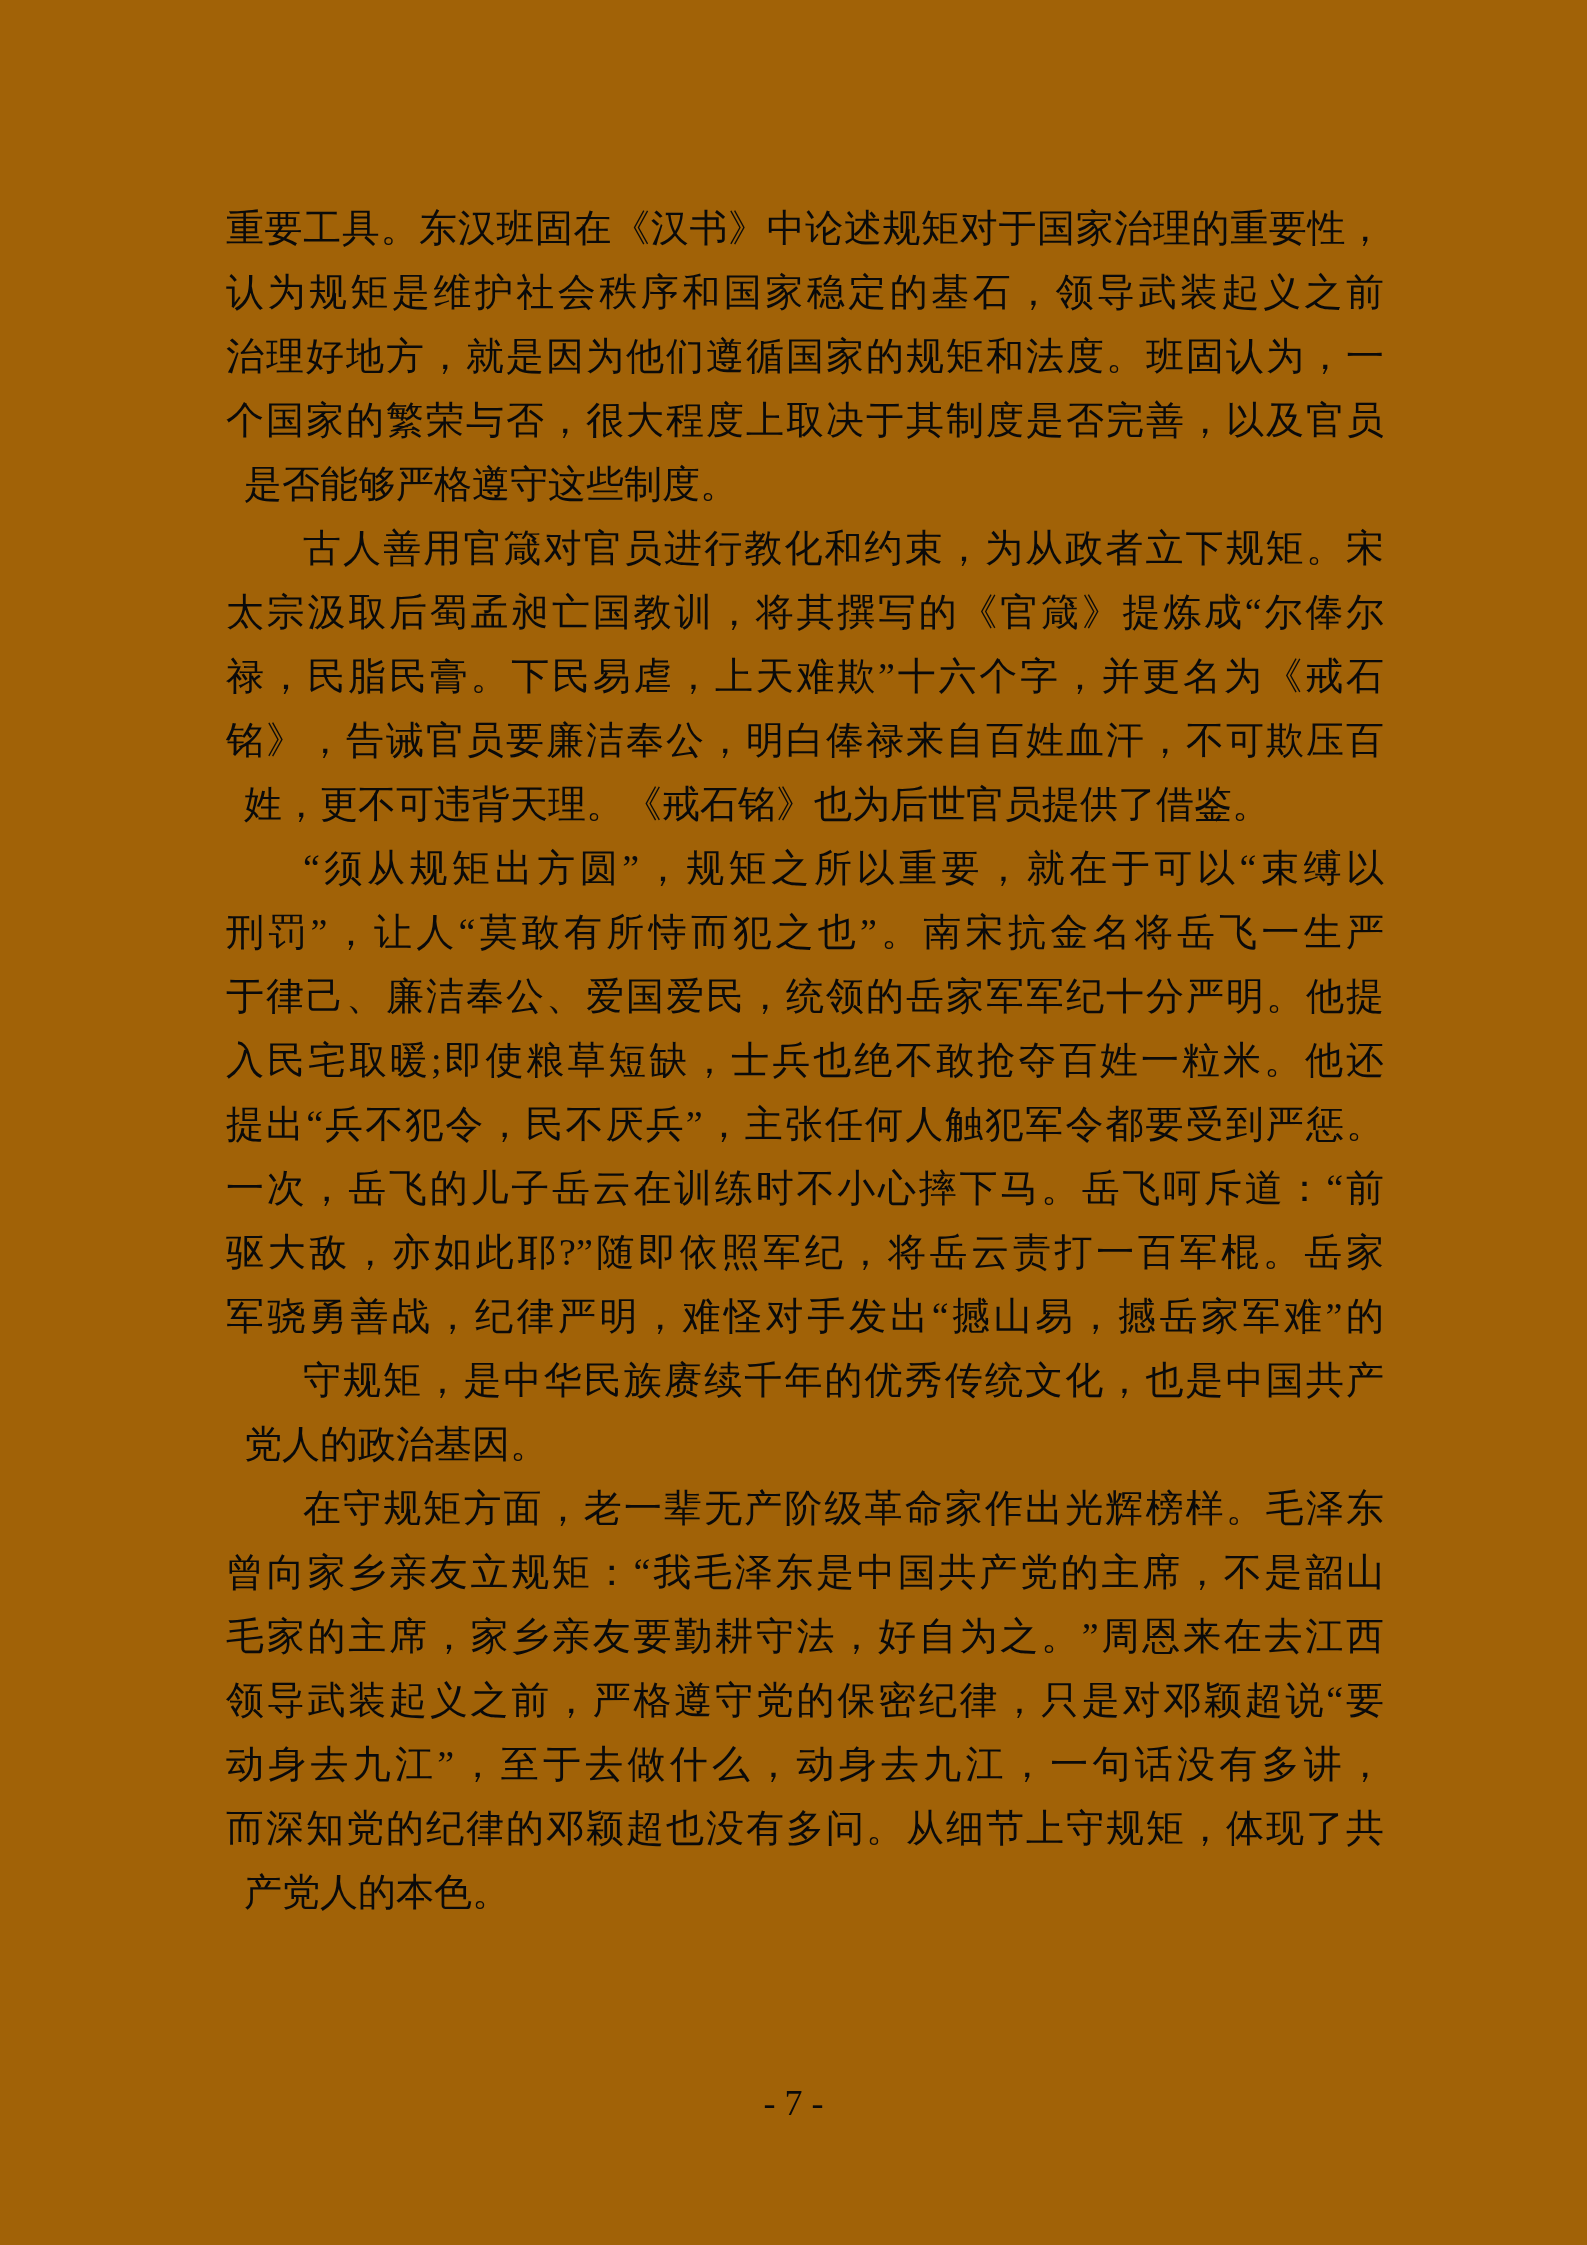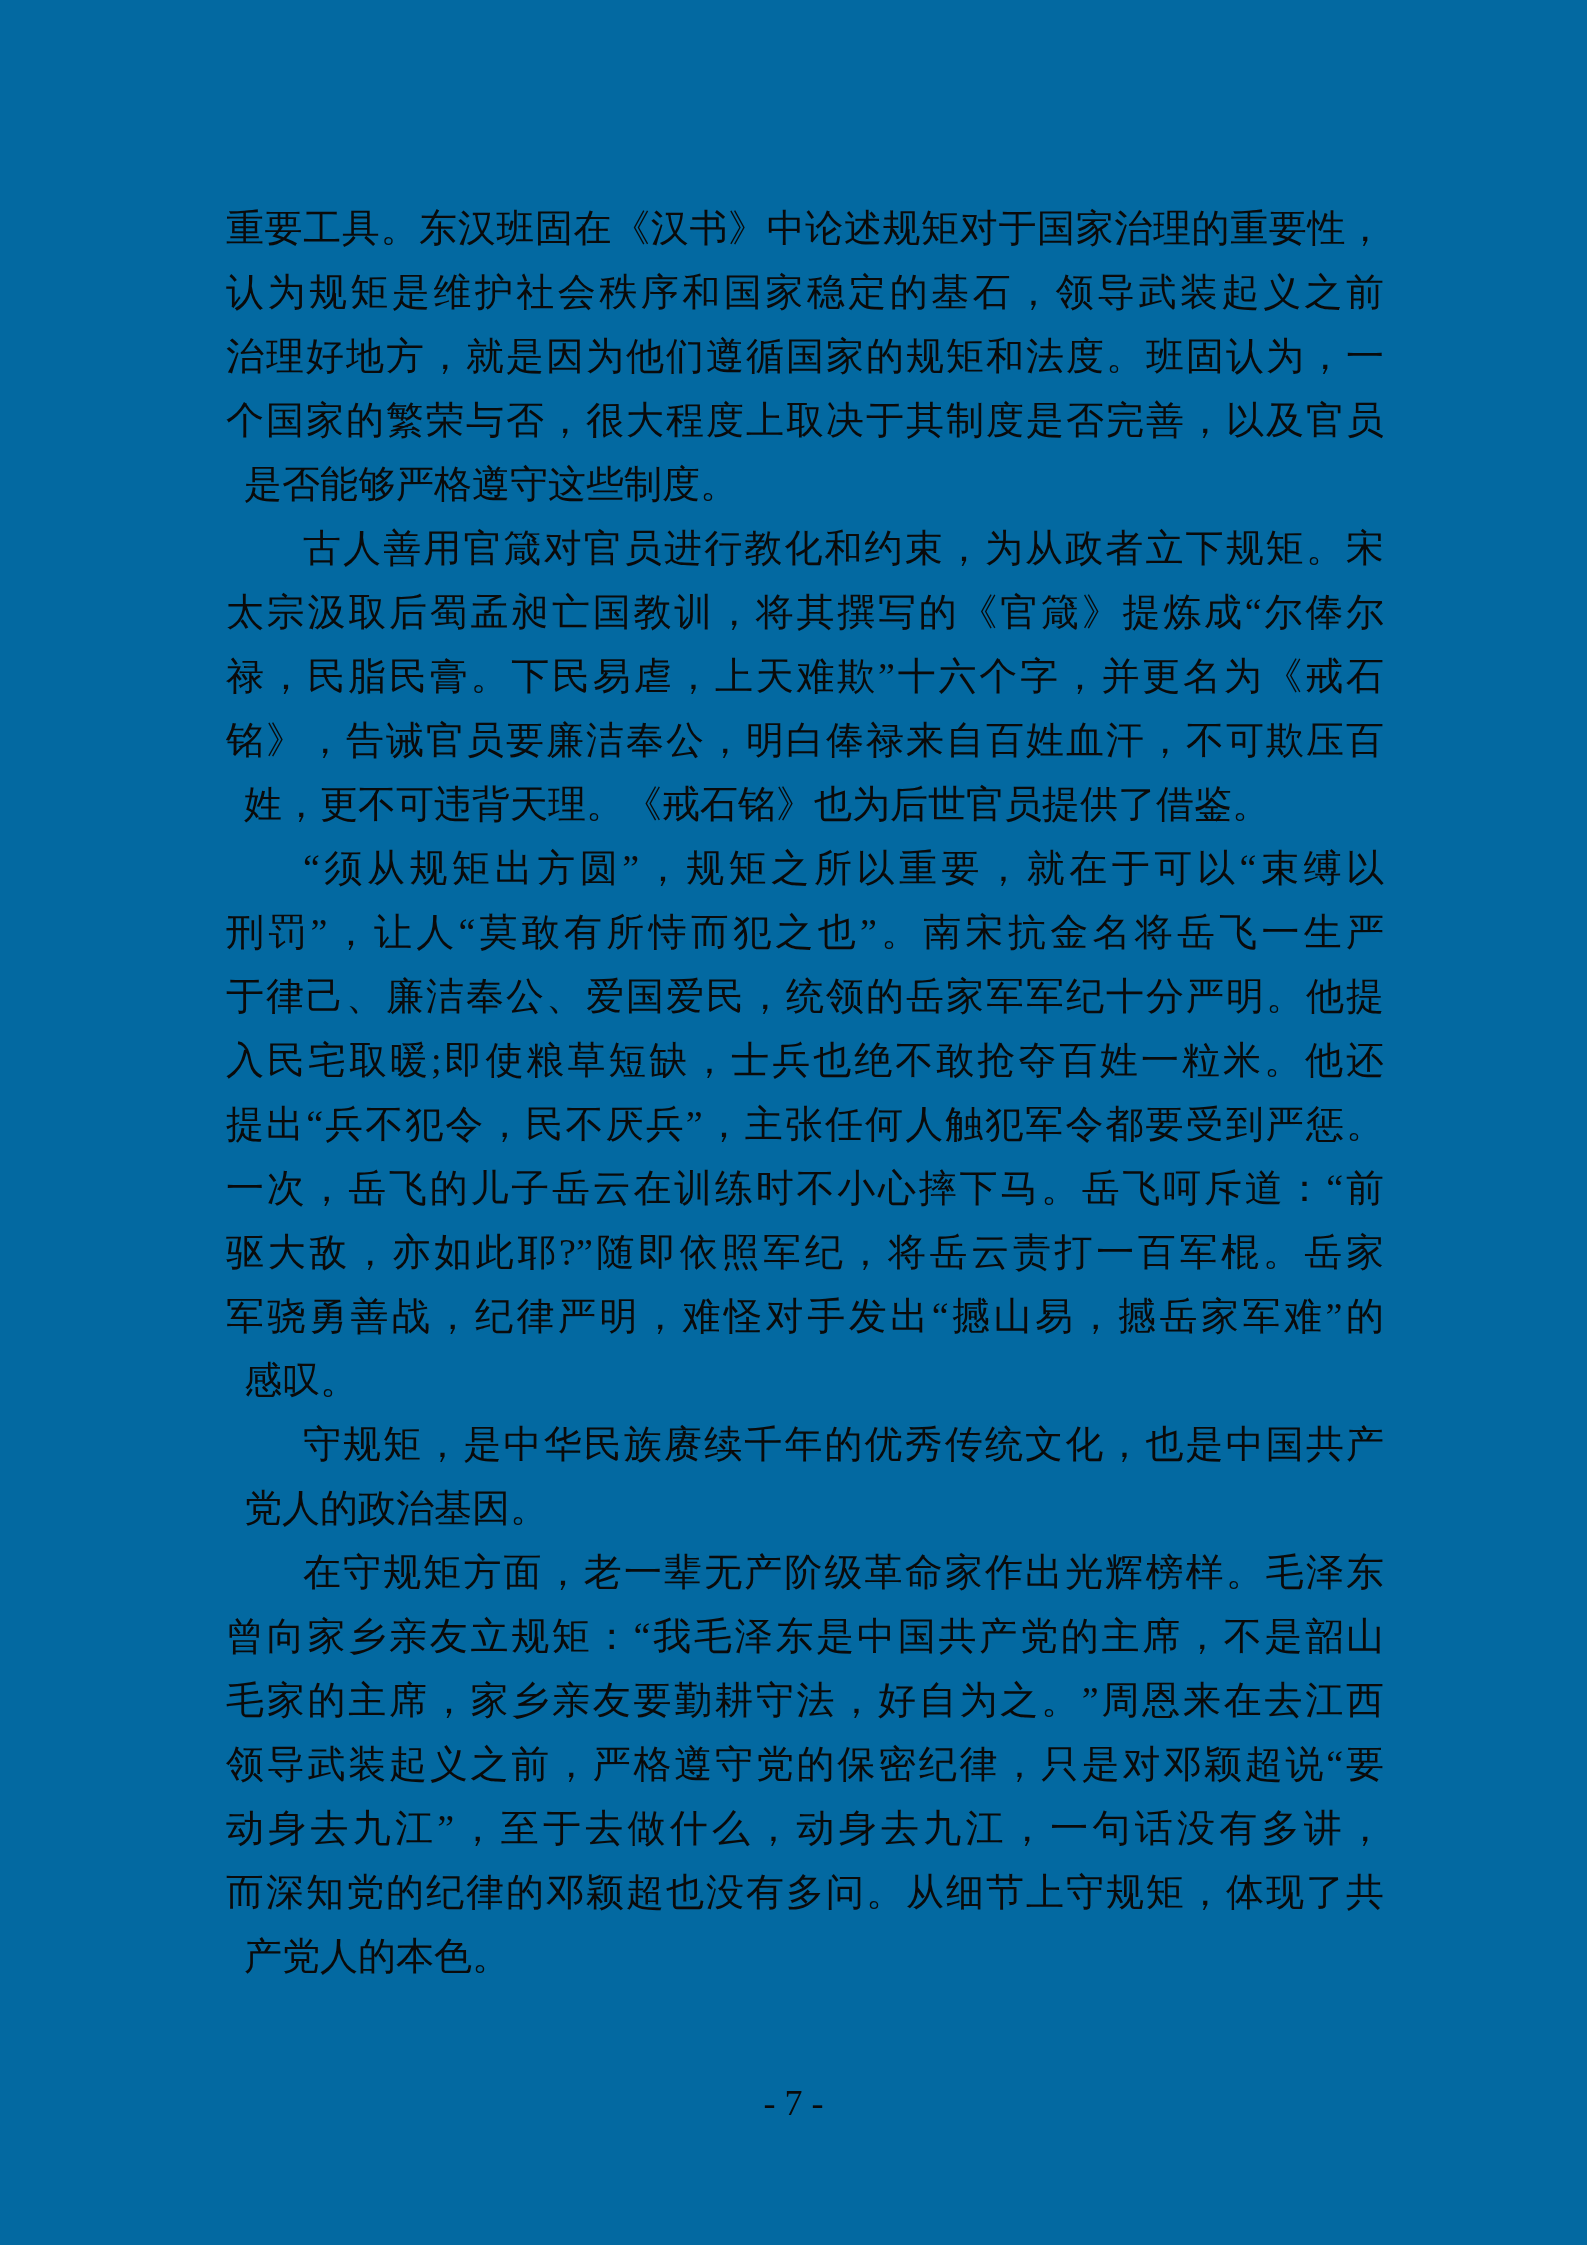--- a/index.html
+++ b/index.html
@@ -4,21 +4,21 @@
 <style>
   html, body {
     margin: 0;
     padding: 0;
     background: #ffffff;
   }
   .page {
     position: relative;
     width: 1587px;
     height: 2245px;
-    background: #0369a1;
+    background: #a16207;
     overflow: hidden;
     font-family: "Liberation Serif", "DejaVu Serif", serif;
     color: #0a0a0a;
   }
   .text-block {
     position: absolute;
     left: 226px;
     top: 196px;
     width: 1158px;
   }
@@ -71,21 +71,20 @@
     <div class="line">铭》，告诫官员要廉洁奉公，明白俸禄来自百姓血汗，不可欺压百</div>
     <div class="line last">姓，更不可违背天理。《戒石铭》也为后世官员提供了借鉴。</div>
     <div class="line indent">“须从规矩出方圆”，规矩之所以重要，就在于可以“束缚以</div>
     <div class="line">刑罚”，让人“莫敢有所恃而犯之也”。南宋抗金名将岳飞一生严</div>
     <div class="line">于律己、廉洁奉公、爱国爱民，统领的岳家军军纪十分严明。他提</div>
     <div class="line">入民宅取暖;即使粮草短缺，士兵也绝不敢抢夺百姓一粒米。他还</div>
     <div class="line">提出“兵不犯令，民不厌兵”，主张任何人触犯军令都要受到严惩。</div>
     <div class="line">一次，岳飞的儿子岳云在训练时不小心摔下马。岳飞呵斥道：“前</div>
     <div class="line">驱大敌，亦如此耶?”随即依照军纪，将岳云责打一百军棍。岳家</div>
     <div class="line">军骁勇善战，纪律严明，难怪对手发出“撼山易，撼岳家军难”的</div>
-    <div class="line last">感叹。</div>
     <div class="line indent">守规矩，是中华民族赓续千年的优秀传统文化，也是中国共产</div>
     <div class="line last">党人的政治基因。</div>
     <div class="line indent">在守规矩方面，老一辈无产阶级革命家作出光辉榜样。毛泽东</div>
     <div class="line">曾向家乡亲友立规矩：“我毛泽东是中国共产党的主席，不是韶山</div>
     <div class="line">毛家的主席，家乡亲友要勤耕守法，好自为之。”周恩来在去江西</div>
     <div class="line">领导武装起义之前，严格遵守党的保密纪律，只是对邓颖超说“要</div>
     <div class="line">动身去九江”，至于去做什么，动身去九江，一句话没有多讲，</div>
     <div class="line">而深知党的纪律的邓颖超也没有多问。从细节上守规矩，体现了共</div>
     <div class="line last">产党人的本色。</div>
   </div>

